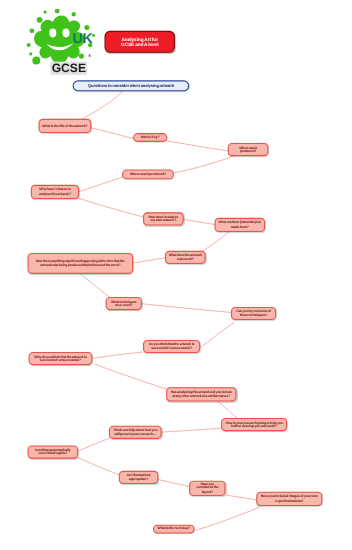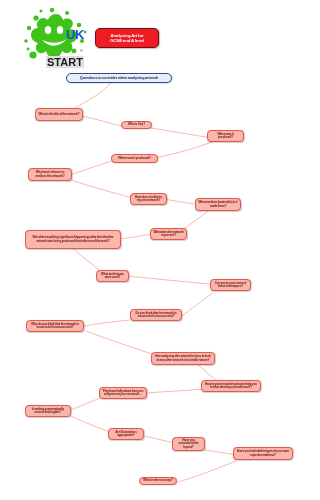--- a/index.html
+++ b/index.html
@@ -74,21 +74,21 @@
     height: 64px;
   }
   #logo svg { display: block; }
   .logo-uk {
     position: absolute;
     left: 44px;
     top: 19px;
     font-family: "Liberation Sans", sans-serif;
     font-weight: bold;
     font-size: 13px;
-    color: #1d4ed8;
+    color: #0f766e;
     letter-spacing: -0.5px;
   }
   .logo-start {
     position: absolute;
     left: 24px;
     top: 48px;
     font-family: "Liberation Sans", sans-serif;
     font-weight: bold;
     font-size: 11px;
     color: #1b1b1b;
@@ -135,21 +135,21 @@
       </g>
 
       <g fill="#ffffff">
         <ellipse cx="26" cy="22" rx="3.2" ry="4.0"></ellipse>
         <ellipse cx="38" cy="22" rx="3.2" ry="4.0"></ellipse>
         <path d="M20 32 Q32 44 45 31 Q33 38 20 32 Z"></path>
       </g>
     </svg>
     <div class="logo-uk">UK</div>
     <div class="logo-reg">®</div>
-    <div class="logo-start">START</div>
+    <div class="logo-start">GCSE</div>
   </div>
 
   <svg id="edges">
     <g stroke="#f19b92" stroke-width="0.7" fill="none">
 
       <path d="M112 82 C100 96 80 104 69 112"></path>
 
       <path d="M82 116 C100 120 112 124 122 126"></path>
 
       <path d="M151 128 C175 132 198 136 214 138"></path>

